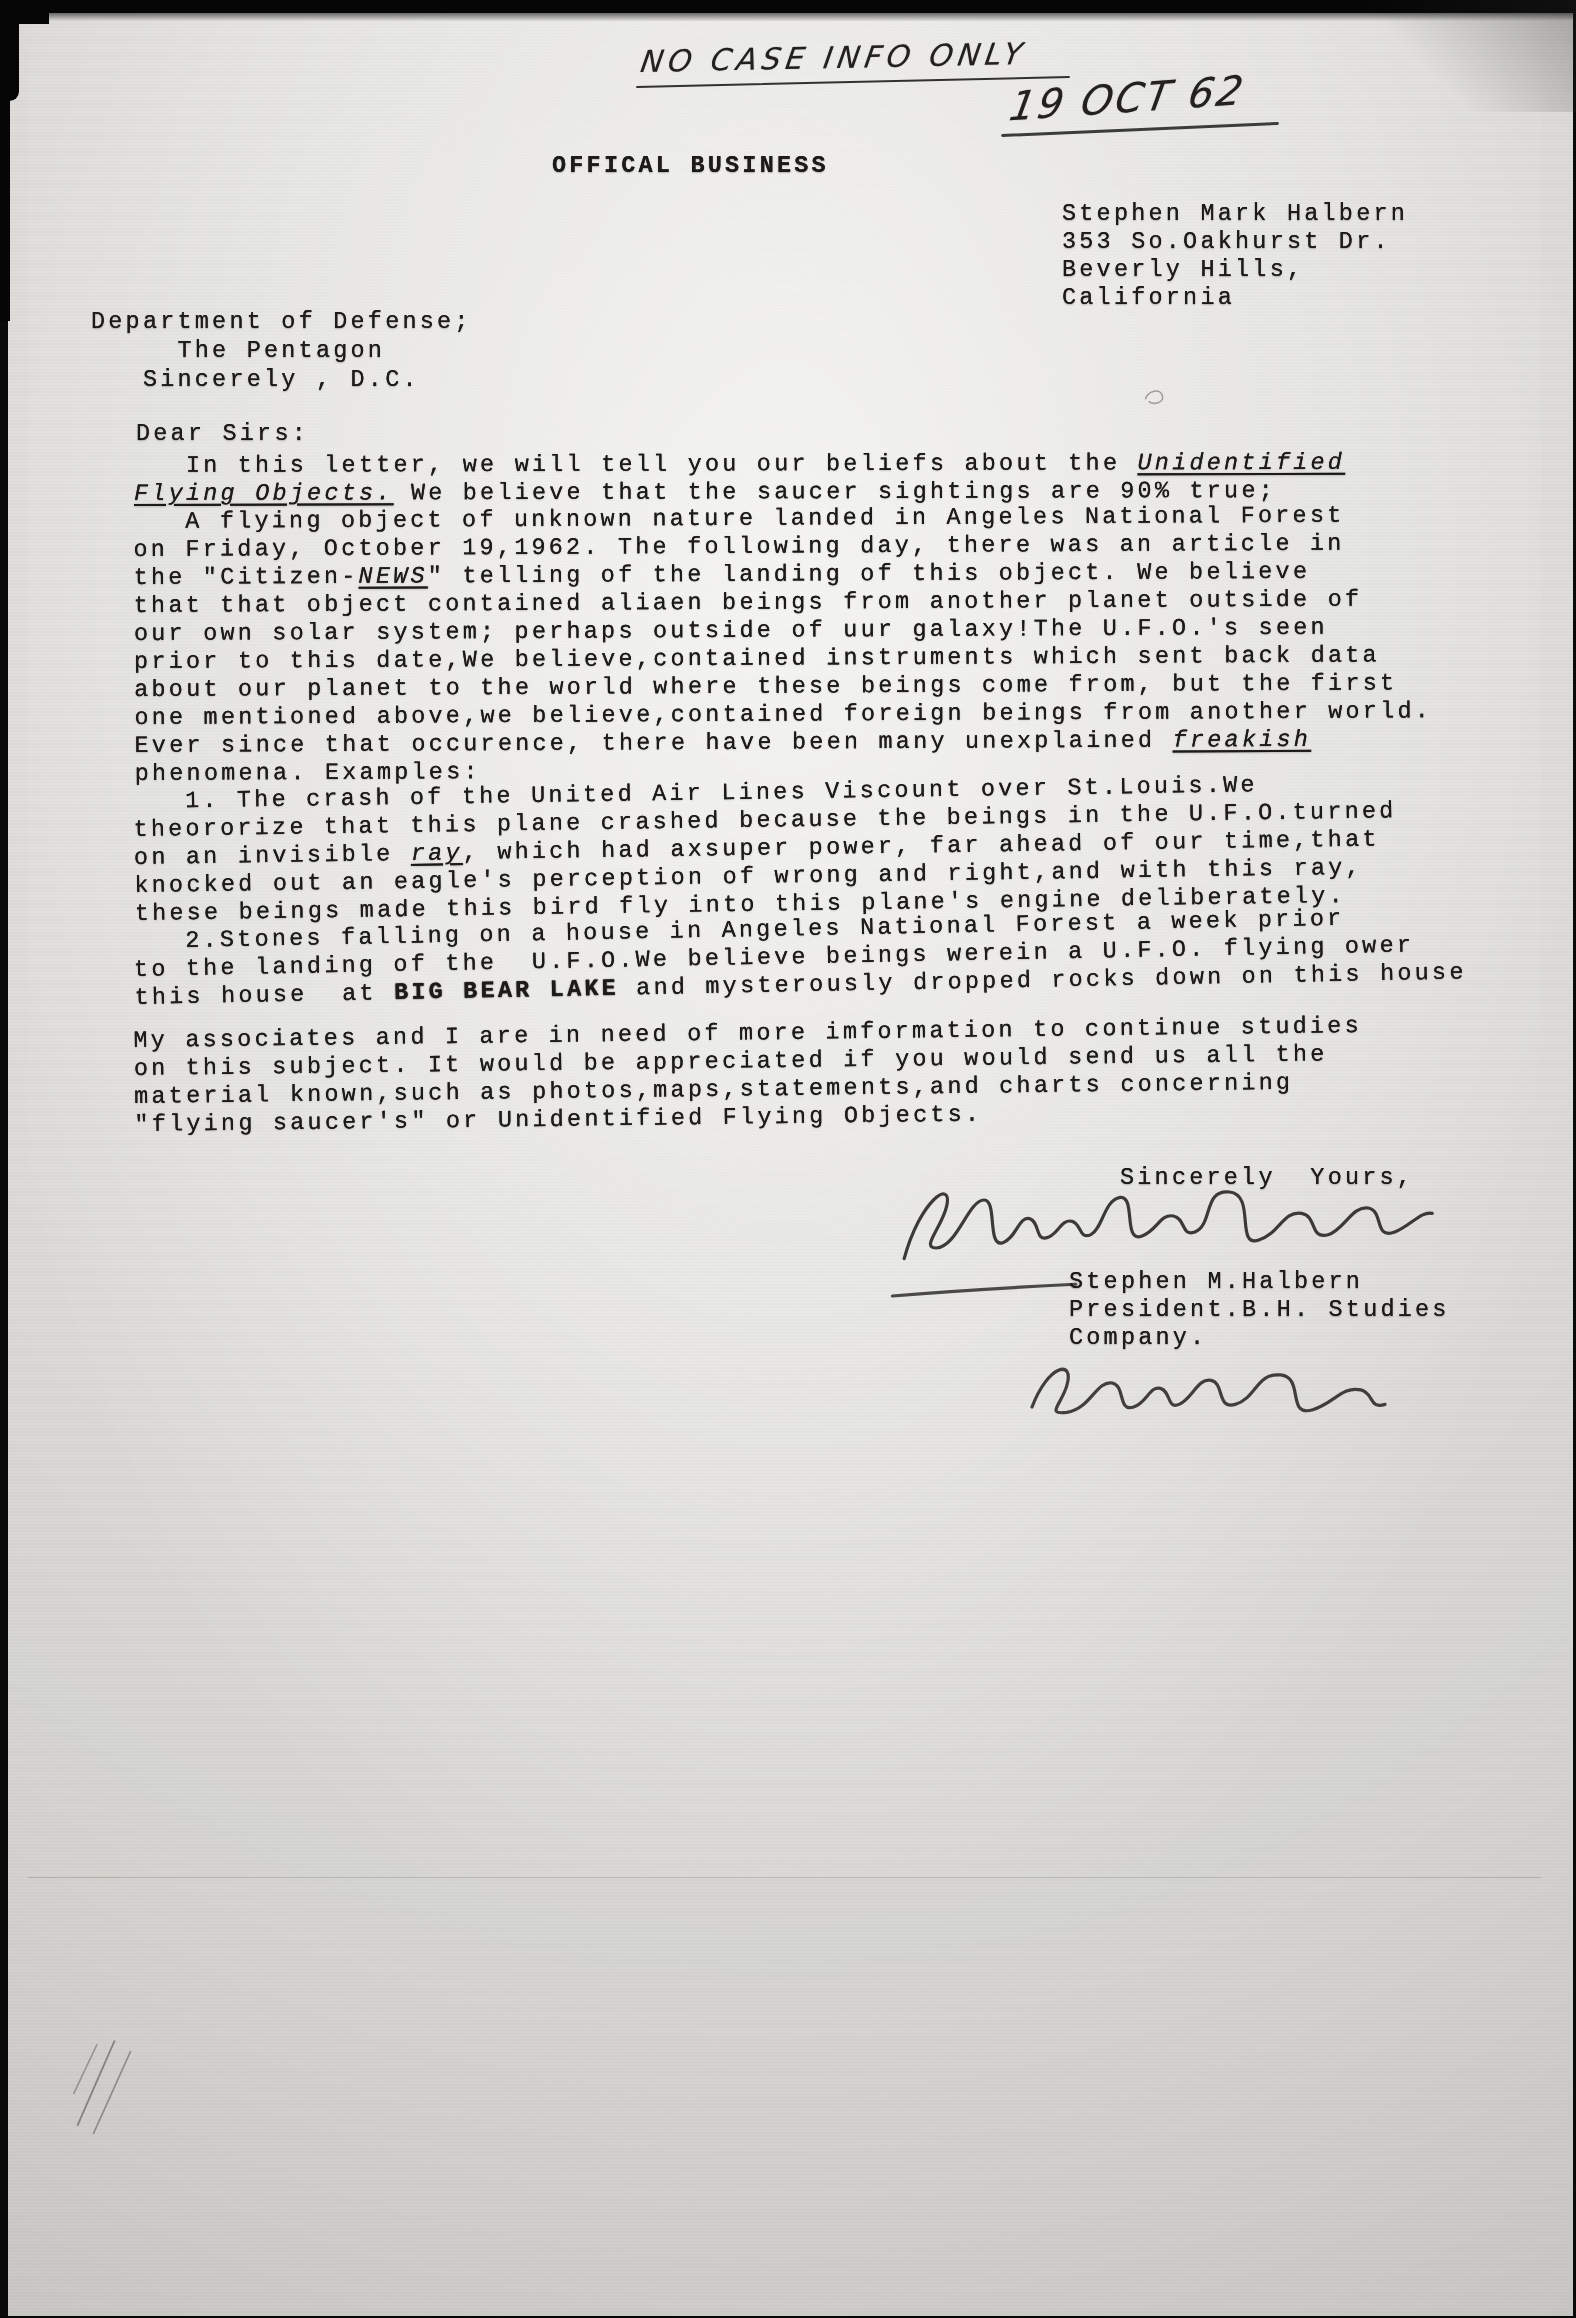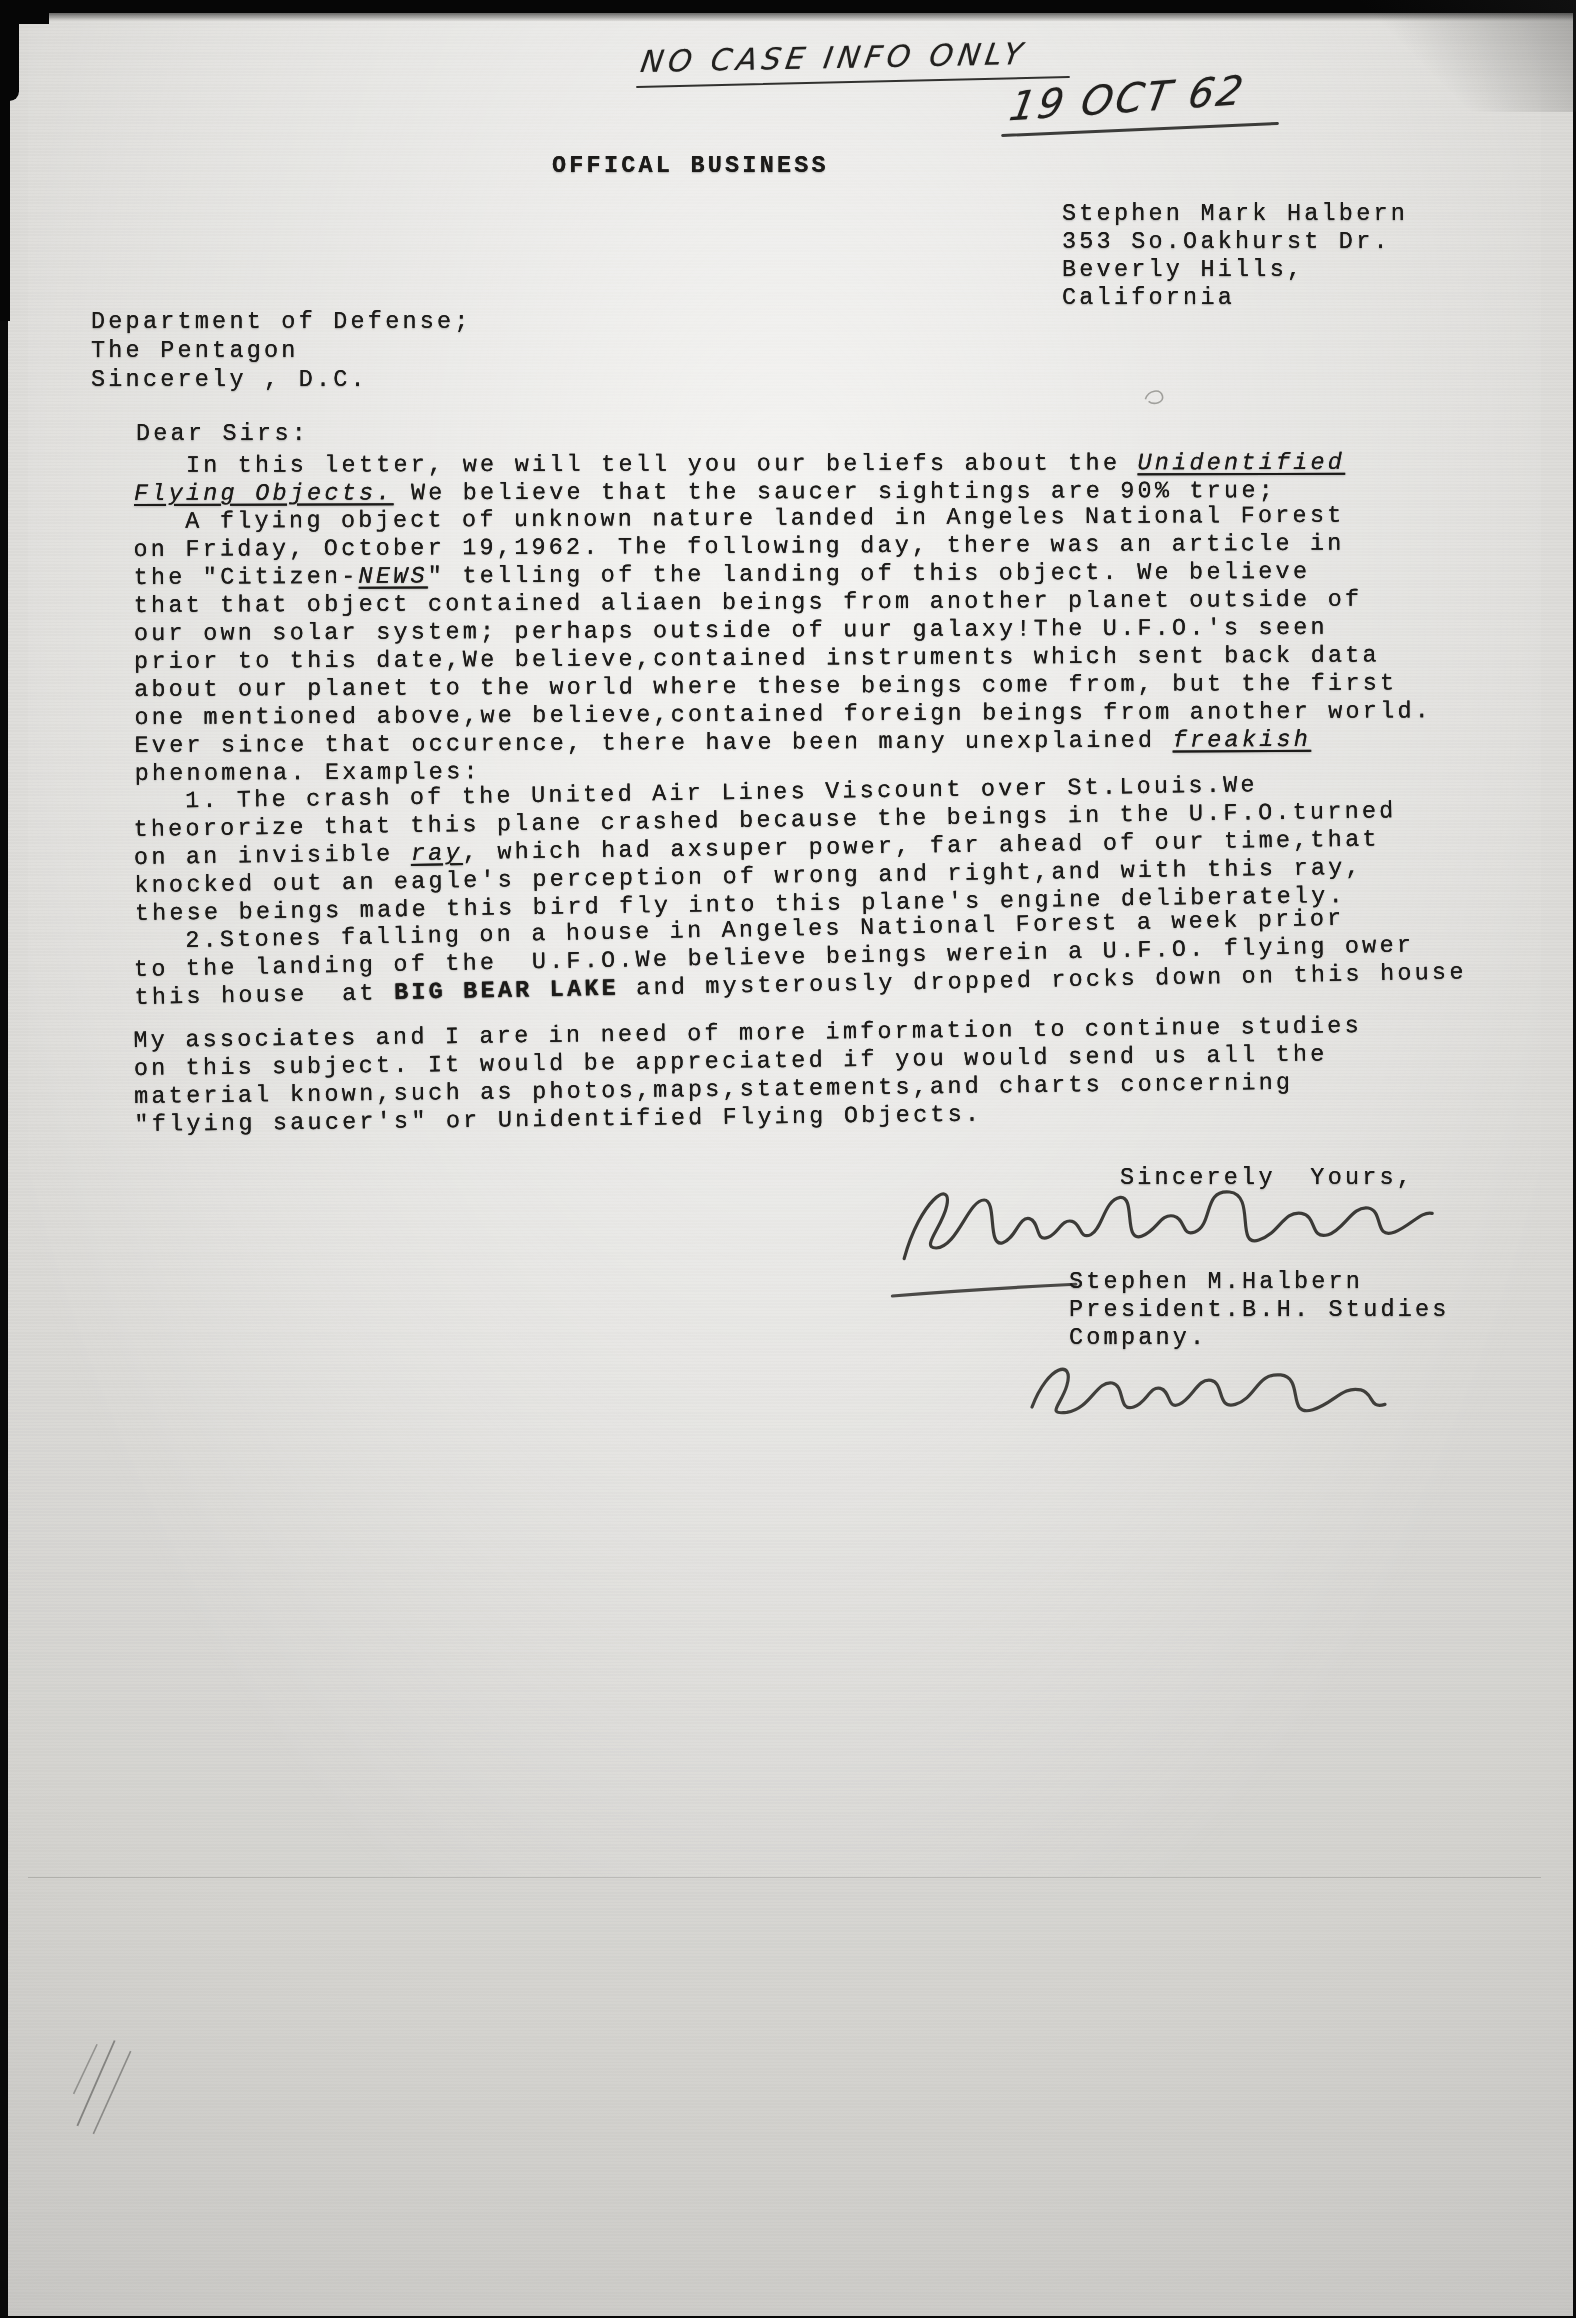--- a/index.html
+++ b/index.html
@@ -31,21 +31,21 @@
   .typed{position:absolute;font-size:23.5px;letter-spacing:3.2px;line-height:28px;color:#1c1b19;
     white-space:pre;text-shadow:0 0 0.5px rgba(28,27,25,0.9),0 0.5px 1.6px rgba(28,27,25,0.30);}
   .tline{white-space:pre;}
   .bline{white-space:pre;}
   .u{text-decoration:underline;text-decoration-thickness:1.9px;text-underline-offset:3.7px;font-style:italic;}
   .bold{font-weight:bold;text-shadow:0 0 1.1px rgba(20,19,17,0.95),0 0.5px 1.6px rgba(20,19,17,0.4);}
   .paragraph{transform-origin:0 50%;}
 
   #heading{left:536px;top:152px;font-weight:bold;margin-left:16px;}
   #sender{left:1046px;top:200px;margin-left:16px;}
-  #recipient{left:91px;top:307px;line-height:29px;}
+  #recipient{left:91px;top:307px;line-height:29px;text-align:center;}
   #salutation{left:136px;top:420px;}
   #letter-body{left:134px;top:452px;width:1369px;}
   #closing{left:1120px;top:1164px;}
   #signoff1{left:1069px;top:1268px;}
   #signoff2{left:1069px;top:1422px;}
 
   
   .hand{position:absolute;font-family:"DejaVu Sans",sans-serif;font-style:italic;color:#22211f;
     text-shadow:0 0 1.1px rgba(30,30,28,0.4);}
   #hand-note{left:641px;top:40px;font-size:30px;letter-spacing:4.8px;transform:rotate(-1.2deg) skewX(-10deg);}

